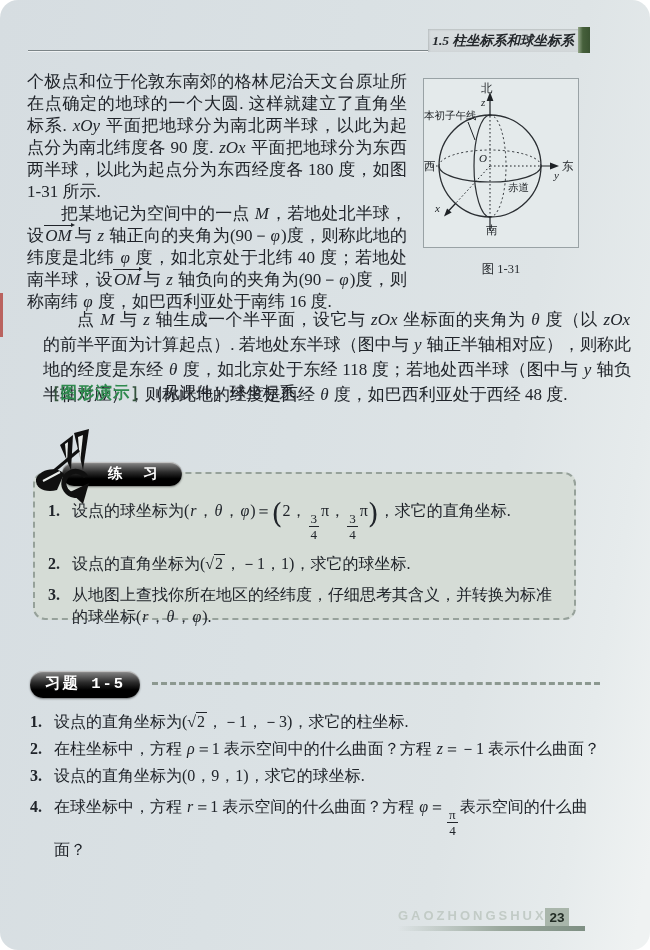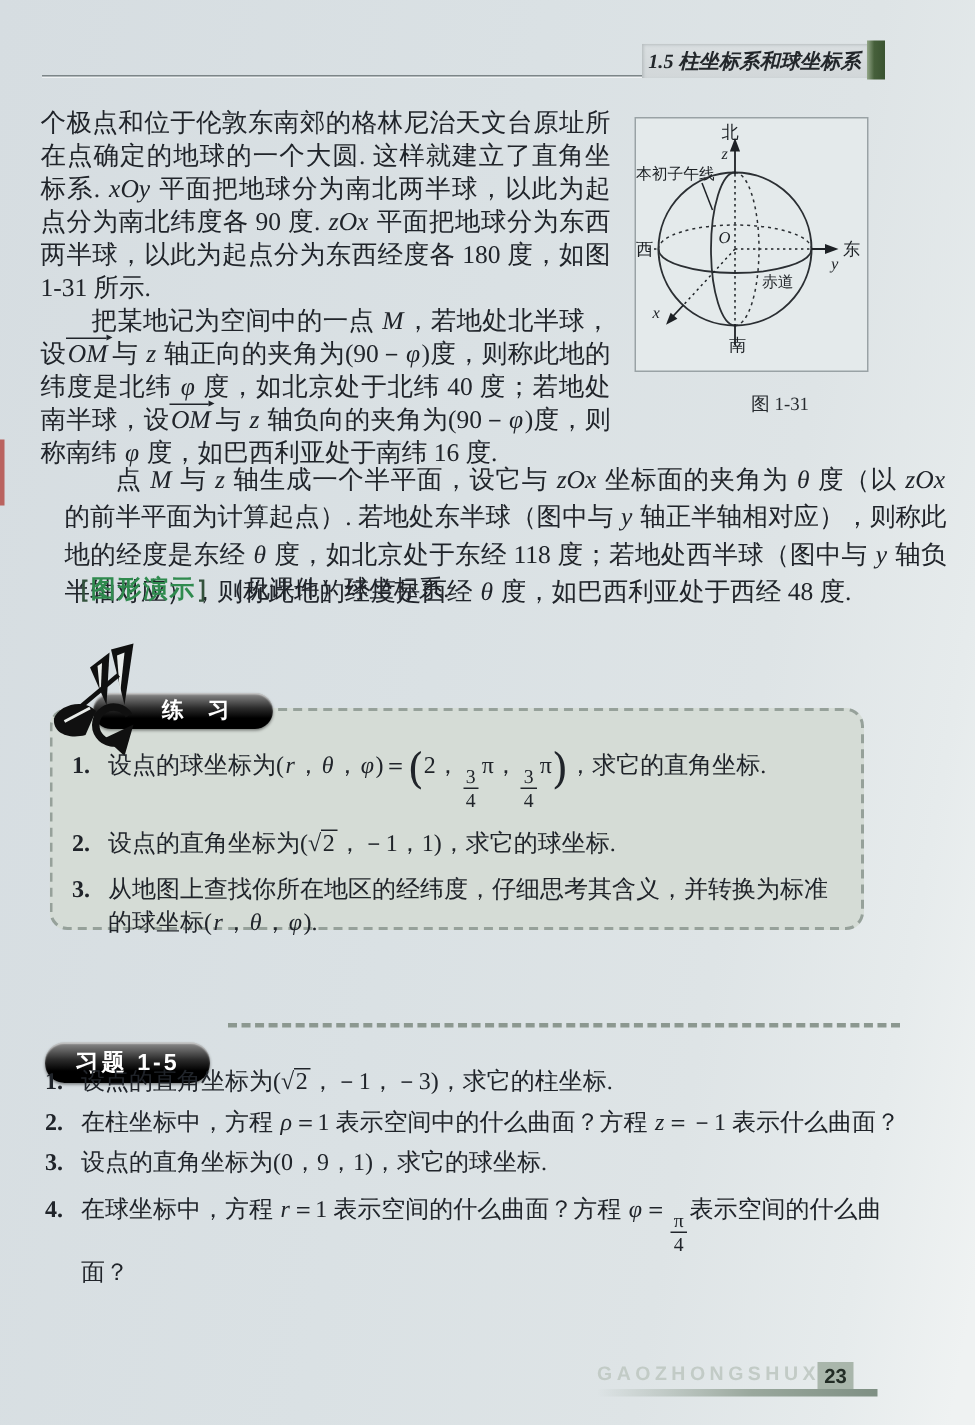--- a/index.html
+++ b/index.html
@@ -1,20 +1,21 @@
 <!DOCTYPE html>
 <html><head>
 <meta charset="utf-8">
 <style>
   html,body{margin:0;padding:0;}
   .page{
     position:relative; width:650px; height:950px; overflow:hidden;
     background:linear-gradient(100deg,#d6dde1 0%,#dae1e4 45%,#dee4e6 72%,#e6ebec 88%,#eff2f2 98%);
     font-family:"Liberation Serif","DejaVu Serif",serif;
     color:#20242a;
+    border-radius:18px;
   }
   
   .hrule{position:absolute;left:28px;top:50px;width:558px;height:1px;background:#7c8588;box-shadow:0 1px 0 rgba(255,255,255,.6);}
   .hbox{position:absolute;left:428px;top:29px;width:150px;height:23px;background:linear-gradient(180deg,#dadfe1,#d2d7d9);
         display:flex;align-items:center;justify-content:center;font-size:13.5px;font-weight:bold;font-style:italic;color:#23272b;
         box-shadow:inset 1px 1px 2px rgba(120,128,132,.35);}
   .hbar{position:absolute;left:578px;top:27px;width:12px;height:26px;background:linear-gradient(90deg,#93a688 0%,#46603b 40%,#3a5331 100%);}
   
   .col-narrow{position:absolute;left:27px;top:71px;width:380px;font-size:17px;line-height:22px;text-align:justify;}
   .col-narrow p{margin:0;}
@@ -29,42 +30,42 @@
   .vec::after{content:"";position:absolute;top:-3.5px;right:0;width:0;height:0;
               border-left:4.5px solid currentColor;border-top:2.5px solid transparent;border-bottom:2.5px solid transparent;}
   .frac{display:inline-flex;flex-direction:column;align-items:center;vertical-align:-0.5em;line-height:1.05;font-size:0.82em;margin:0 2px;}
   .fn{border-bottom:1.2px solid currentColor;padding:0 2px 1px;}
   .fd{padding-top:1px;}
   .sqrt{white-space:nowrap;}
   .sq{border-top:1.2px solid currentColor;padding:0 2px 0 1px;}
   .bigp{font-size:1.75em;vertical-align:-0.24em;line-height:0;font-family:"DejaVu Serif",serif;font-weight:normal;}
   
   .figbox{position:absolute;left:423px;top:78px;width:156px;height:170px;background:#e4eaeb;border:1px solid #99a2a5;box-sizing:border-box;}
-  .figcap{position:absolute;left:442px;top:261px;width:156px;text-align:center;font-size:12.5px;color:#272b2f;}
+  .figcap{position:absolute;left:423px;top:261px;width:156px;text-align:center;font-size:12.5px;color:#272b2f;}
   .figbox svg{display:block;}
   .fig-text{font-size:11.5px;fill:#1d2125;font-family:"Liberation Serif",serif;}
   .fig-math{font-size:11px;font-style:italic;fill:#1d2125;font-family:"Liberation Serif",serif;}
   .fig-small{font-size:10.5px;fill:#1d2125;font-family:"Liberation Serif",serif;}
   
   .pr-box{position:absolute;left:33px;top:472px;width:543px;height:148px;box-sizing:border-box;
           border:2px dashed #96a19a;border-radius:12px;background:#d5dcd6;}
   .pr-items{position:absolute;left:48px;top:500px;width:512px;font-size:16px;line-height:22px;}
   .item{display:flex;}
   .inum{font-weight:bold;width:24px;flex:none;}
   .itext{flex:1;}
   .pr-items .item:nth-child(1){margin-bottom:11px;}
   .pr-items .item:nth-child(2){margin-bottom:9px;}
-  .pill{color:#fff;font-family:Liberation Sans, sans-serif;font-weight:bold;
+  .pill{color:#fff;font-family:Liberation Mono, monospace;font-weight:bold;
         background:linear-gradient(180deg,#8d8d8d 0%,#2c2c2c 42%,#000 70%);
         border-radius:13px;box-shadow:0 1px 2px rgba(0,0,0,.45), inset 0 1px 1px rgba(255,255,255,.55);}
   .pr-badge{position:absolute;left:30px;top:428px;width:185px;height:78px;}
   .pr-pill{position:absolute;left:32px;top:34px;width:120px;height:24px;line-height:24px;font-size:14.5px;letter-spacing:6px;padding-left:46px;box-sizing:border-box;}
   .pr-pen{position:absolute;left:0;top:0;}
   
-  .pb-pill{position:absolute;left:30px;top:671px;width:110px;height:27px;line-height:27px;text-align:center;font-size:15.5px;letter-spacing:2px;margin-top:24px;}
+  .pb-pill{position:absolute;left:30px;top:671px;width:110px;height:27px;line-height:27px;text-align:center;font-size:15.5px;letter-spacing:2px;}
   .pb-dash{position:absolute;left:152px;top:682px;width:448px;height:0;border-top:3px dashed #8c9890;}
   .pb-items{position:absolute;left:30px;top:710px;width:586px;font-size:16px;line-height:24px;}
   .pb-items .item{margin-bottom:3px;}
   .pb-items .item:nth-child(4){margin-top:7px;}
   
   .brand{position:absolute;left:398px;top:908px;font-family:"Liberation Sans","DejaVu Sans",sans-serif;
          font-weight:bold;font-size:13px;letter-spacing:3px;color:#c2cbc6;}
   .pagebox{position:absolute;left:545px;top:908px;width:24px;height:19px;background:#a9b6ab;color:#222c25;
            font-family:"Liberation Sans","DejaVu Sans",sans-serif;font-weight:bold;font-size:13.5px;text-align:center;line-height:19px;}
   .fbar{position:absolute;left:398px;top:926px;width:187px;height:5px;

